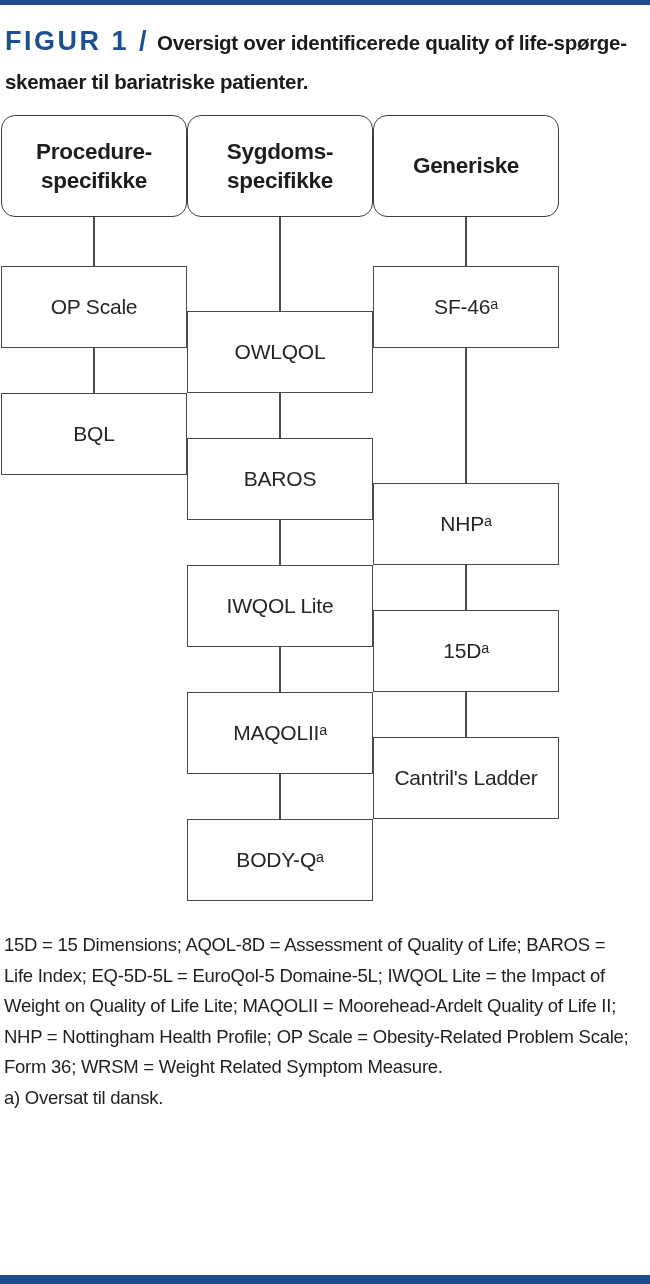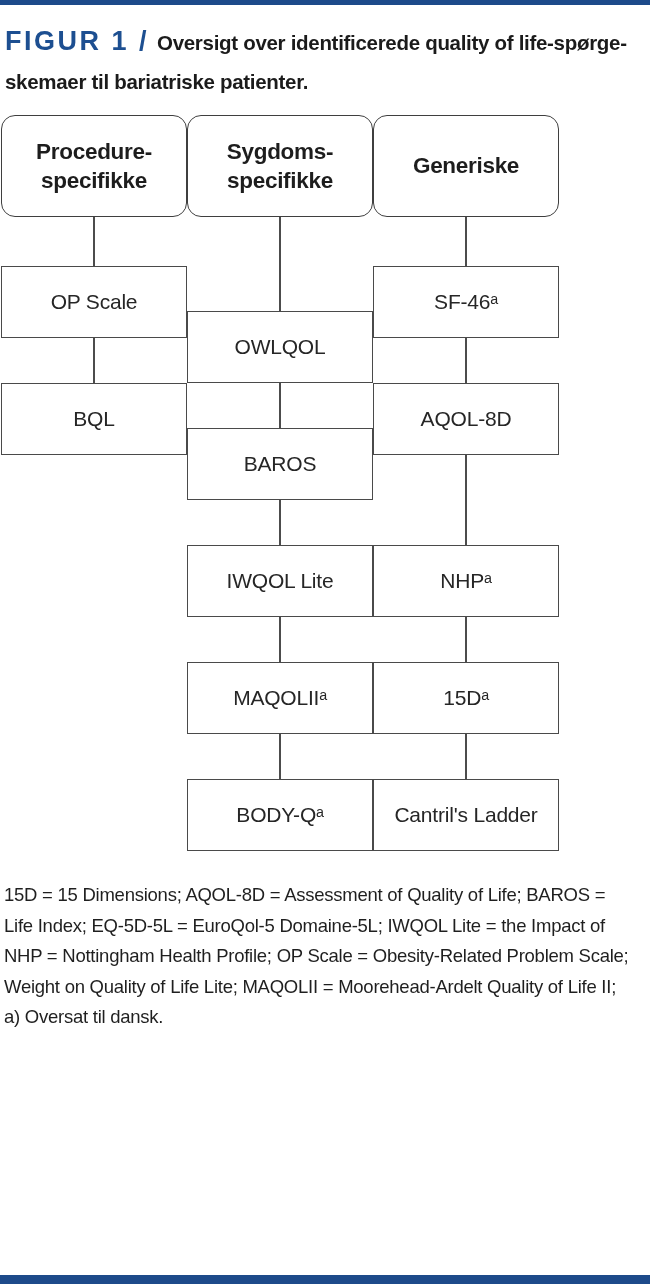--- a/index.html
+++ b/index.html
@@ -29,21 +29,21 @@
   .col{width:186px;display:flex;flex-direction:column;}
   .colhead{
     height:102px;border:1.6px solid #3f3f3f;border-radius:14px;
     display:flex;align-items:center;justify-content:center;text-align:center;
     font-weight:700;font-size:22.5px;letter-spacing:-0.3px;line-height:1.3;
     white-space:pre-line;background:#fff;
   }
   .connector{width:2px;background:#4c4c4c;margin:0 auto;height:45px;}
   .connector.first{height:49px;}
   .ibox{
-    height:72px;border:1.3px solid var(--border);background:#fff;
+    height:82px;border:1.3px solid var(--border);background:#fff;
     display:flex;align-items:center;justify-content:center;text-align:center;
     font-size:21px;letter-spacing:-0.2px;color:#262626;
   }
   .footnote{margin:29px 6px 0 4px;}
   .fn-line{
     font-size:18.5px;line-height:30.5px;letter-spacing:-0.25px;
     color:#1f1f1f;white-space:nowrap;
   }
 </style>
 </head>
@@ -85,33 +85,33 @@
     <div class="ibox">MAQOLIIᵃ</div>
     <div class="connector"></div>
     <div class="ibox">BODY-Qᵃ</div>
   </div>
 
   <div class="col">
     <div class="colhead">Generiske</div>
     <div class="connector first"></div>
     <div class="ibox">SF-46ᵃ</div>
     <div class="connector"></div>
-    <div class="ibox">AQOL-8D</div>
     <div class="connector"></div>
     <div class="connector"></div>
     <div class="ibox">NHPᵃ</div>
     <div class="connector"></div>
     <div class="ibox">15Dᵃ</div>
     <div class="connector"></div>
     <div class="ibox">Cantril's Ladder</div>
   </div>
 
 </div>
 
 <div class="footnote">
   <div class="fn-line">15D = 15 Dimensions; AQOL-8D = Assessment of Quality of Life; BAROS =</div>
   <div class="fn-line">Life Index; EQ-5D-5L = EuroQol-5 Domaine-5L; IWQOL Lite = the Impact of</div>
+  <div class="fn-line">Weight on Quality of Life Lite; MAQOLII = Moorehead-Ardelt Quality of Life II;</div>
   <div class="fn-line">NHP = Nottingham Health Profile; OP Scale = Obesity-Related Problem Scale;</div>
-  <div class="fn-line">Weight on Quality of Life Lite; MAQOLII = Moorehead-Ardelt Quality of Life II;</div>
+  <div class="fn-line">Form 36; WRSM = Weight Related Symptom Measure.</div>
   <div class="fn-line">a) Oversat til dansk.</div>
 </div>
 
 <div class="bottombar"></div>
 
 </body></html>

